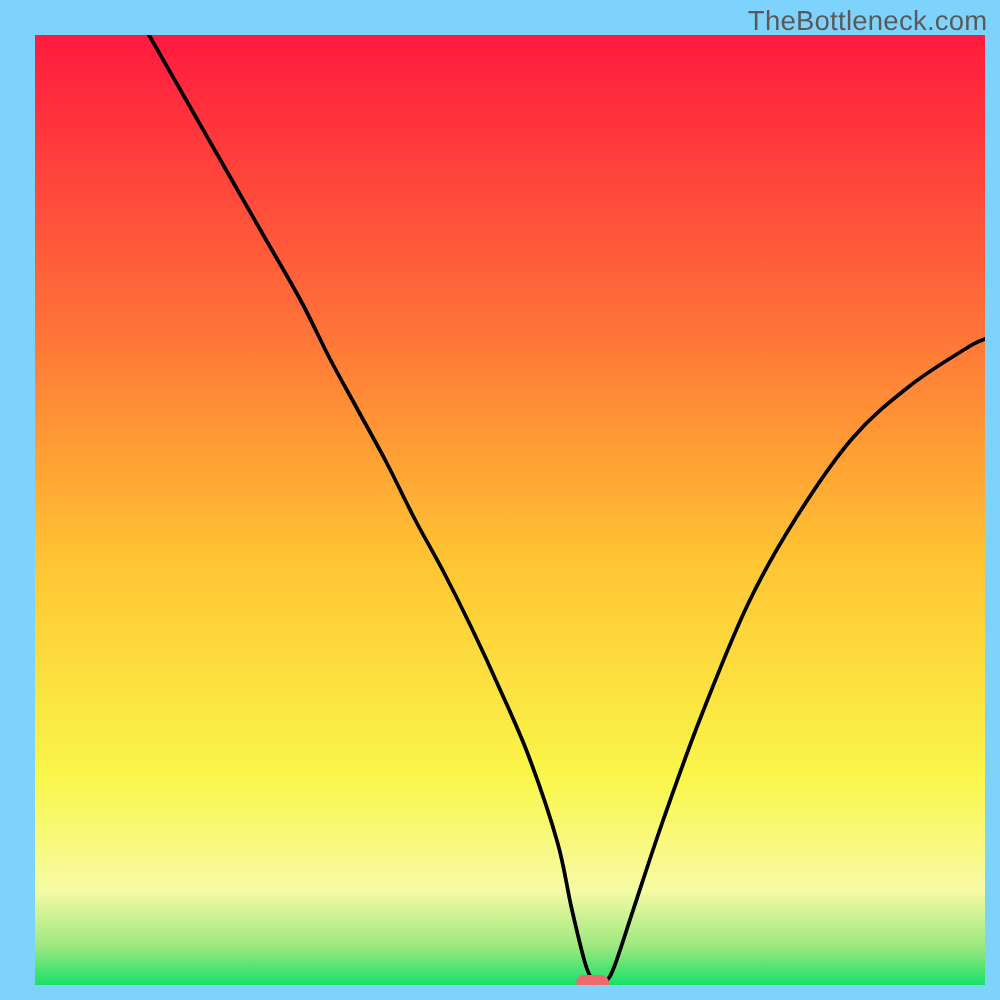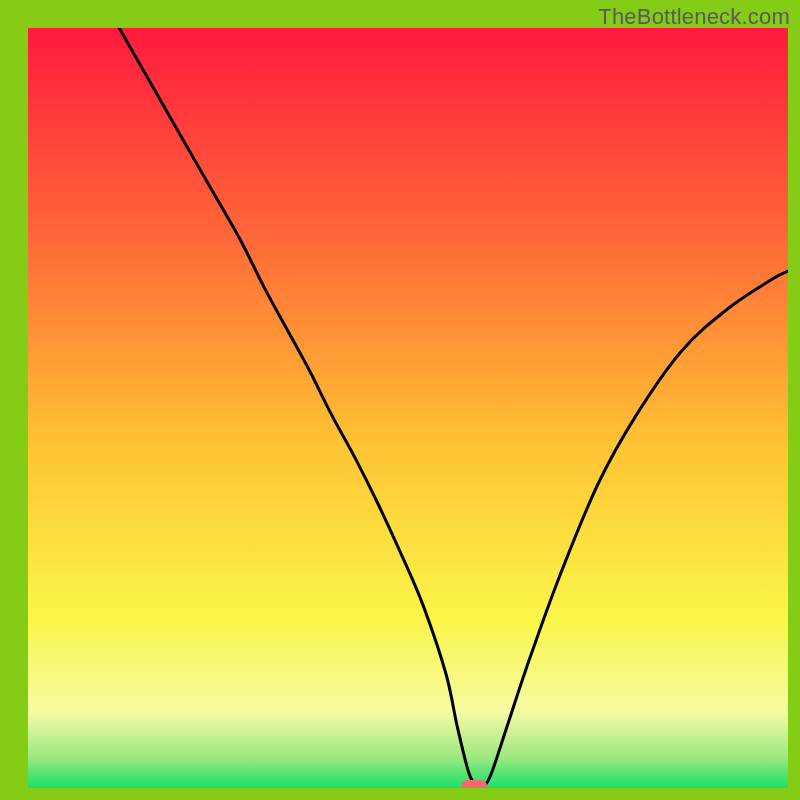--- a/index.html
+++ b/index.html
@@ -8,21 +8,21 @@
     background: #000;
     width: 800px;
     height: 800px;
     overflow: hidden;
     font-family: Arial, Helvetica, sans-serif;
   }
   .frame {
     position: relative;
     width: 800px;
     height: 800px;
-    background: #84cc16;
+    background: #7dd3fc;
   }
   .watermark {
     position: absolute;
     top: 4px;
     right: 10px;
     color: #5a5a5a;
     font-size: 22px;
     font-weight: 500;
     letter-spacing: 0.2px;
     z-index: 10;

